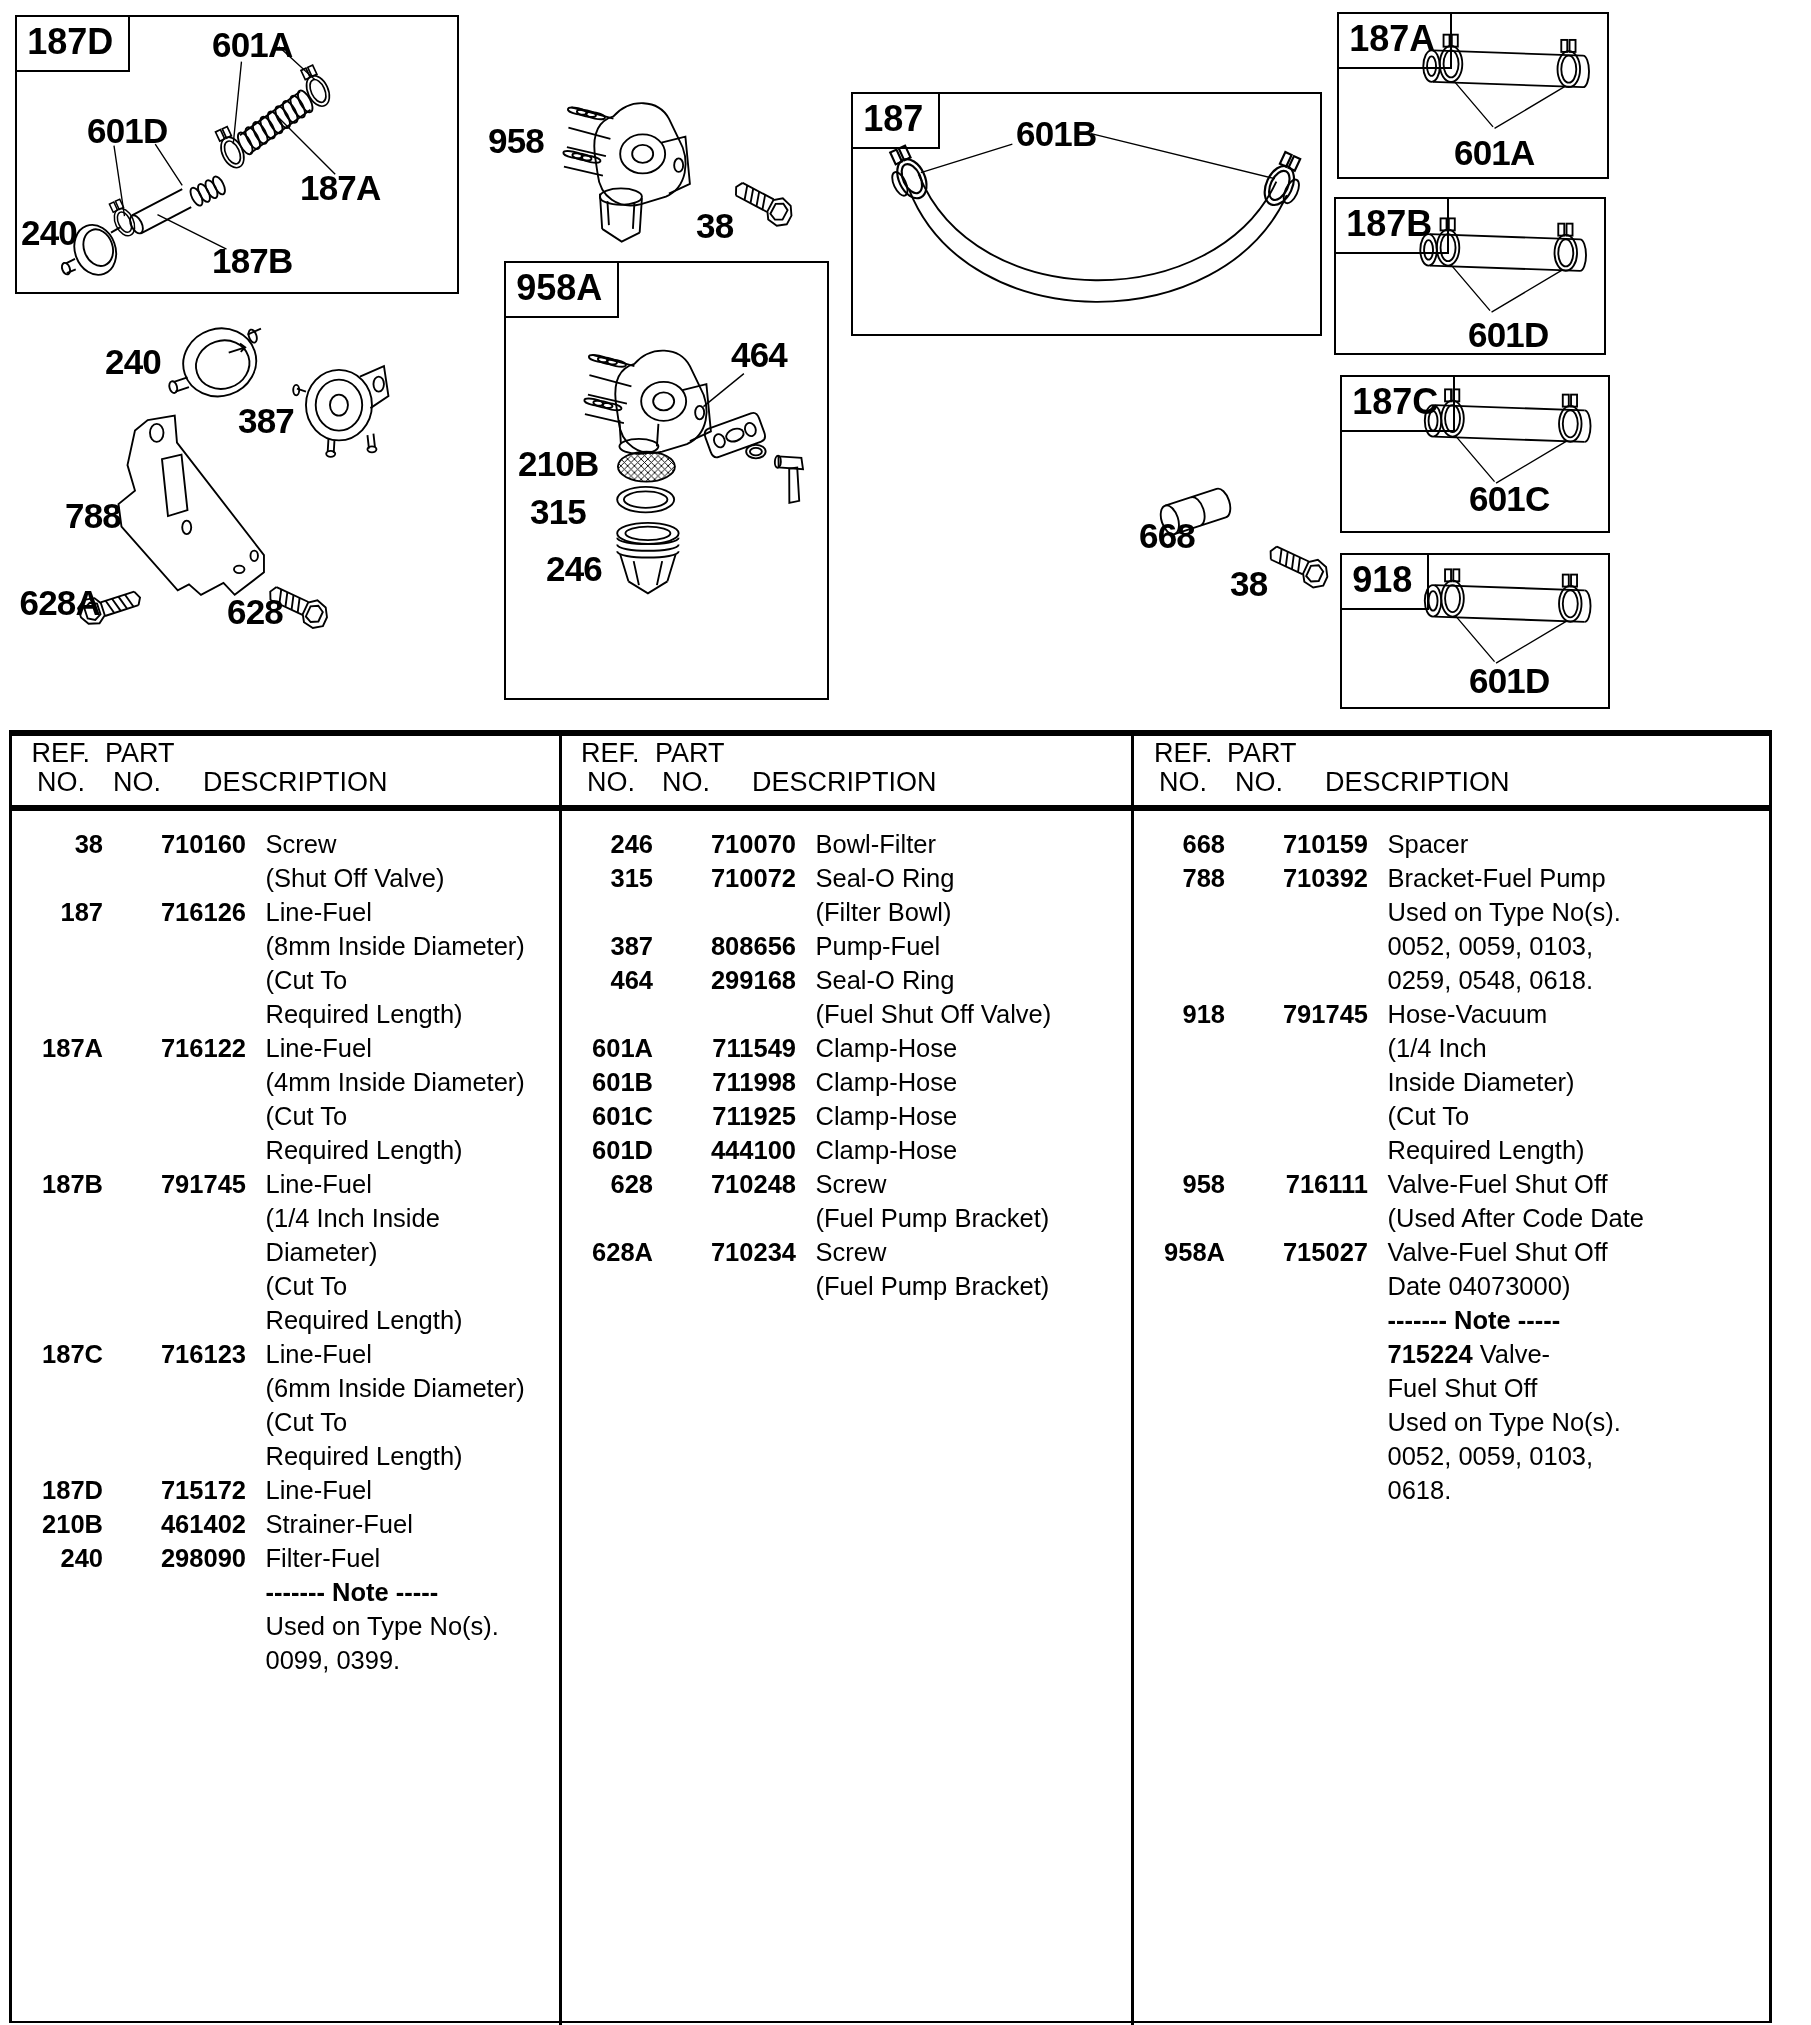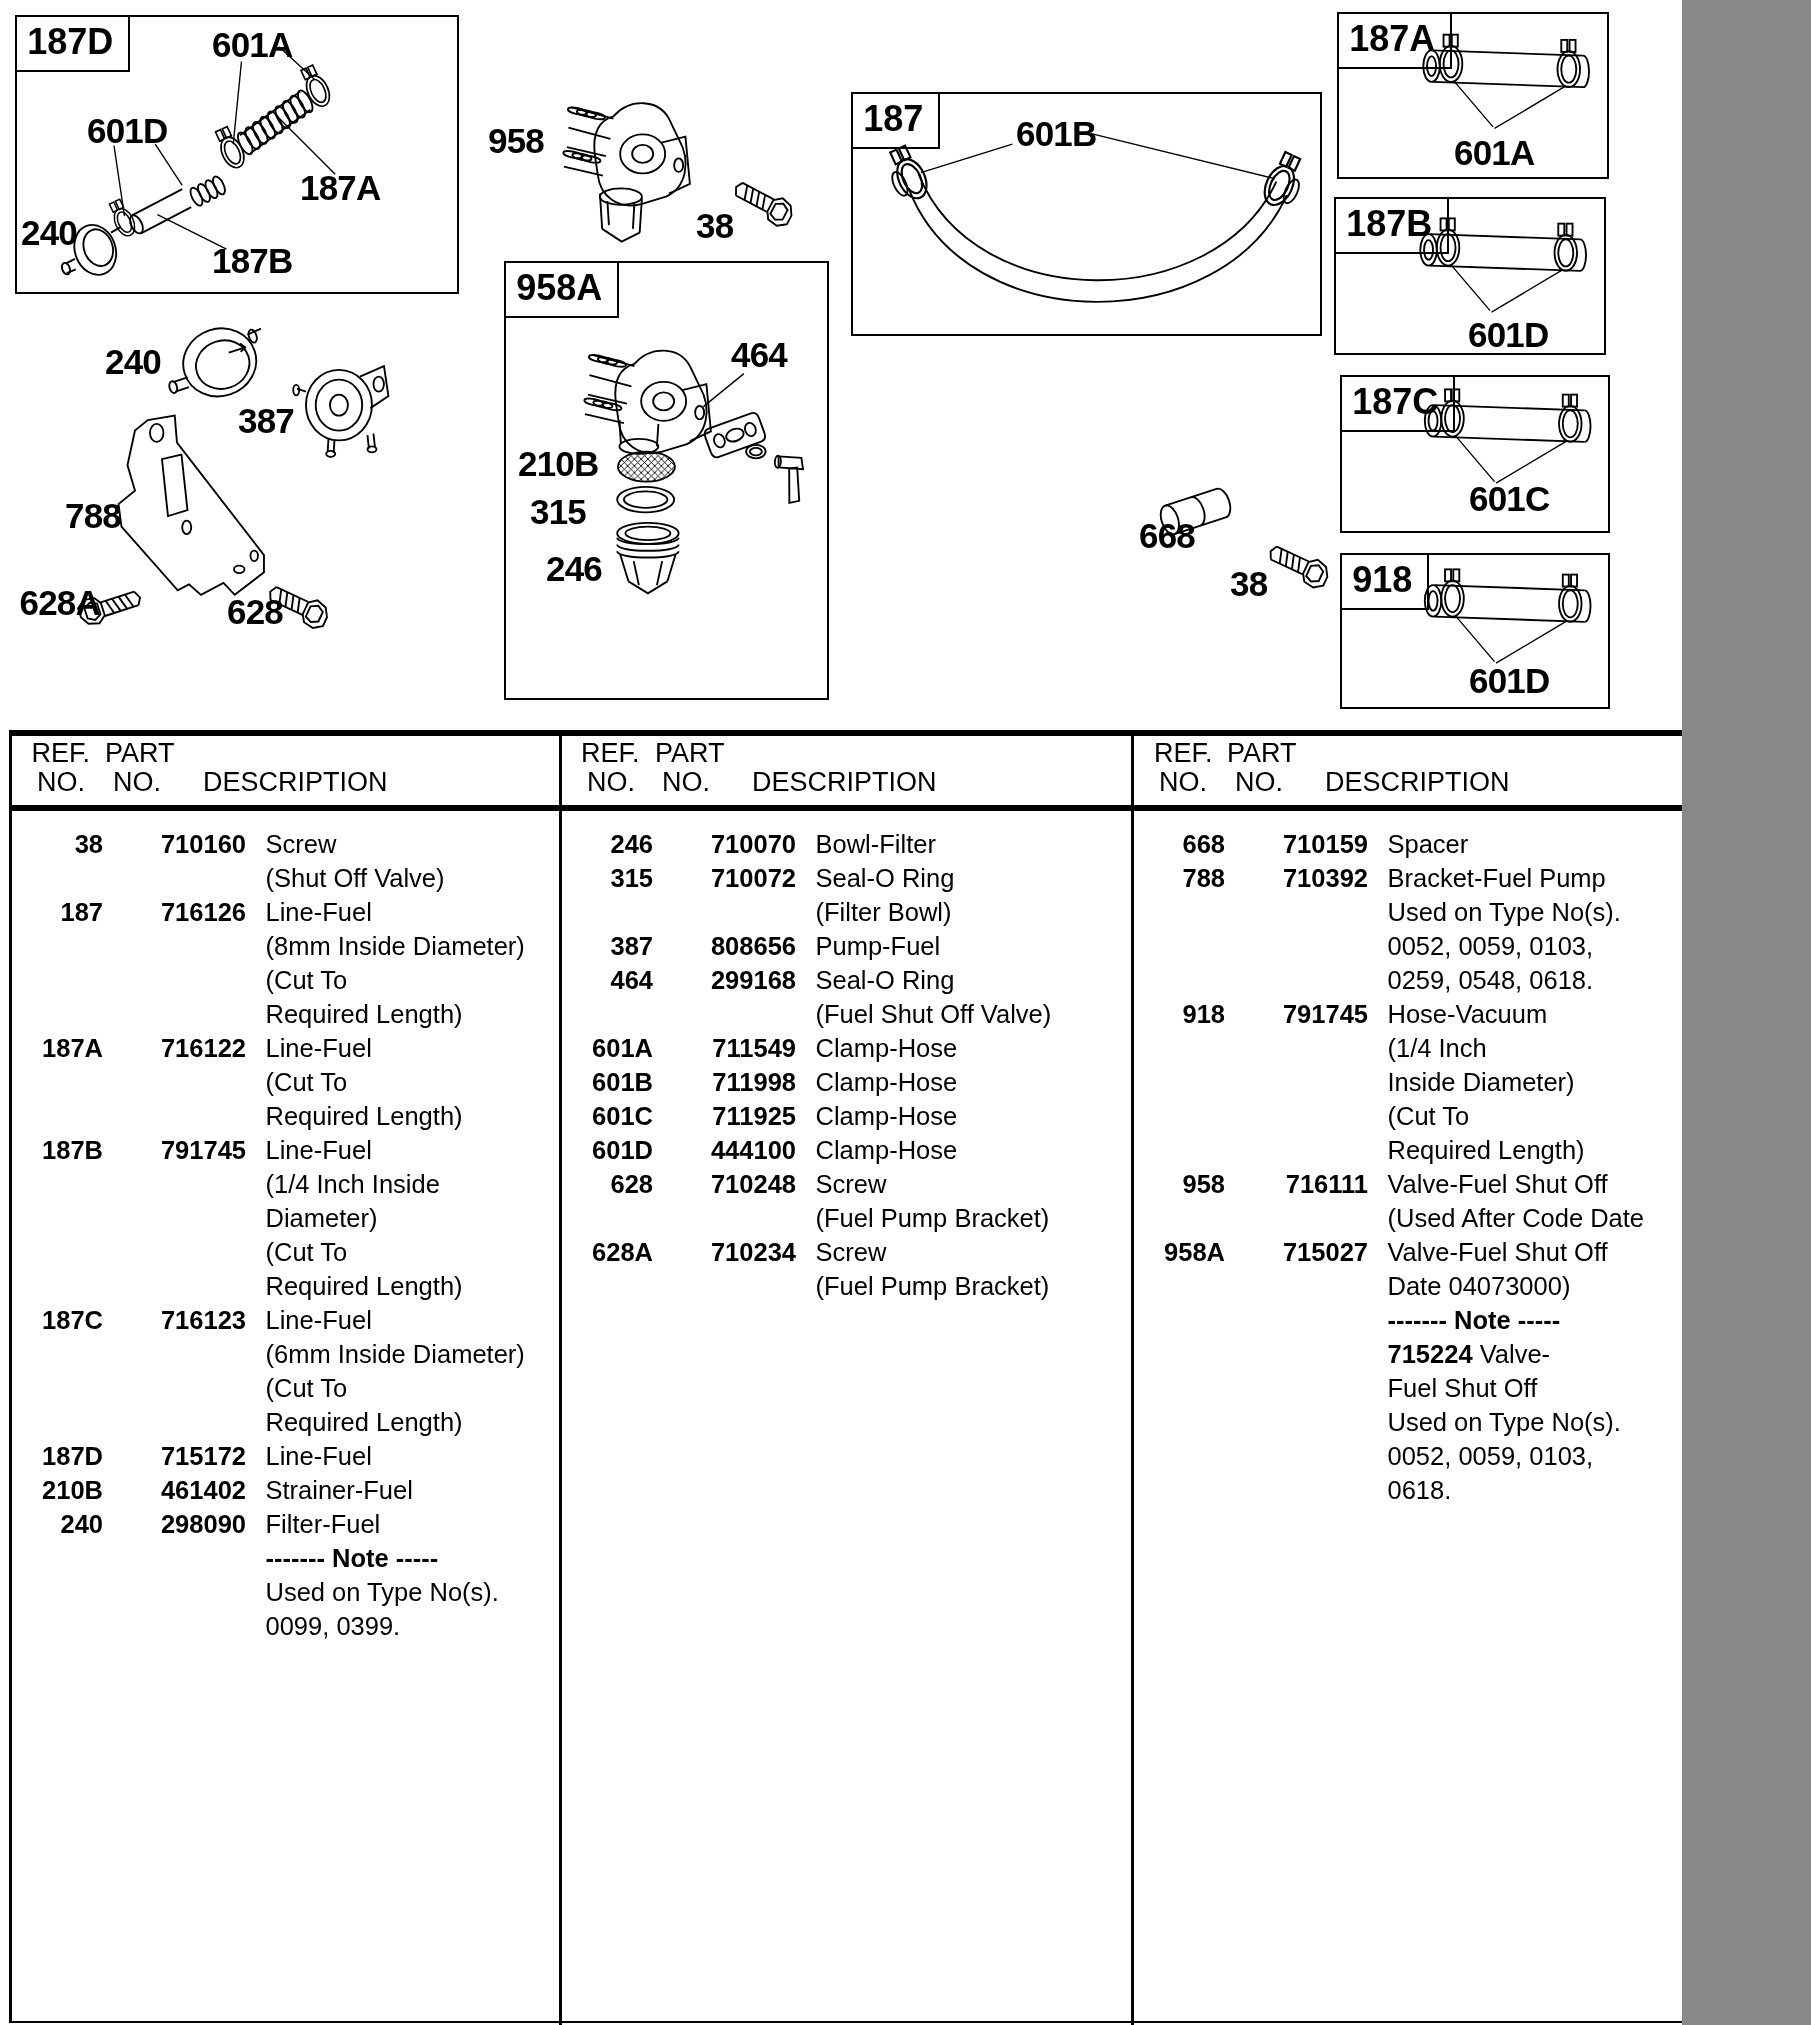--- a/index.html
+++ b/index.html
@@ -1,17 +1,17 @@
 <!DOCTYPE html>
 <html style="font-size:12px"><head>
 <meta charset="utf-8">
 <style>
   html,body { margin:0; padding:0; background:#888; }
   .page {
-    position:relative; width:1682px; height:2025px; background:#ffffff;
+    position:relative; width:1811px; height:2025px; background:#ffffff;
     font-family:"Liberation Sans", sans-serif; color:#000; overflow:hidden;
   }
   .pbox { position:absolute; border:2.3px solid #000; box-sizing:border-box; background:transparent; }
   .tag {
     position:absolute; left:-2.3px; top:-2.3px; background:#fff; border:2.3px solid #000;
     font-weight:700; font-size:36px; line-height:1; padding:7.5px 15px 9.8px 10.5px; white-space:nowrap;
   }
   .callout {
     position:absolute; font-weight:700; font-size:35px; line-height:1;
     white-space:nowrap; letter-spacing:-0.8px;
@@ -341,20 +341,25 @@
     <span class="c-desc"><b></b><span>Required Length)</span></span>
   </div>
       <div class="line">
     <span class="c-ref">187A</span>
     <span class="c-part">716122</span>
     <span class="c-desc"><b></b><span>Line-Fuel</span></span>
   </div>
       <div class="line">
     <span class="c-ref"></span>
     <span class="c-part"></span>
+    <span class="c-desc"><b></b><span>(4mm Inside Diameter)</span></span>
+  </div>
+      <div class="line">
+    <span class="c-ref"></span>
+    <span class="c-part"></span>
     <span class="c-desc"><b></b><span>(Cut To</span></span>
   </div>
       <div class="line">
     <span class="c-ref"></span>
     <span class="c-part"></span>
     <span class="c-desc"><b></b><span>Required Length)</span></span>
   </div>
       <div class="line">
     <span class="c-ref">187B</span>
     <span class="c-part">791745</span>

